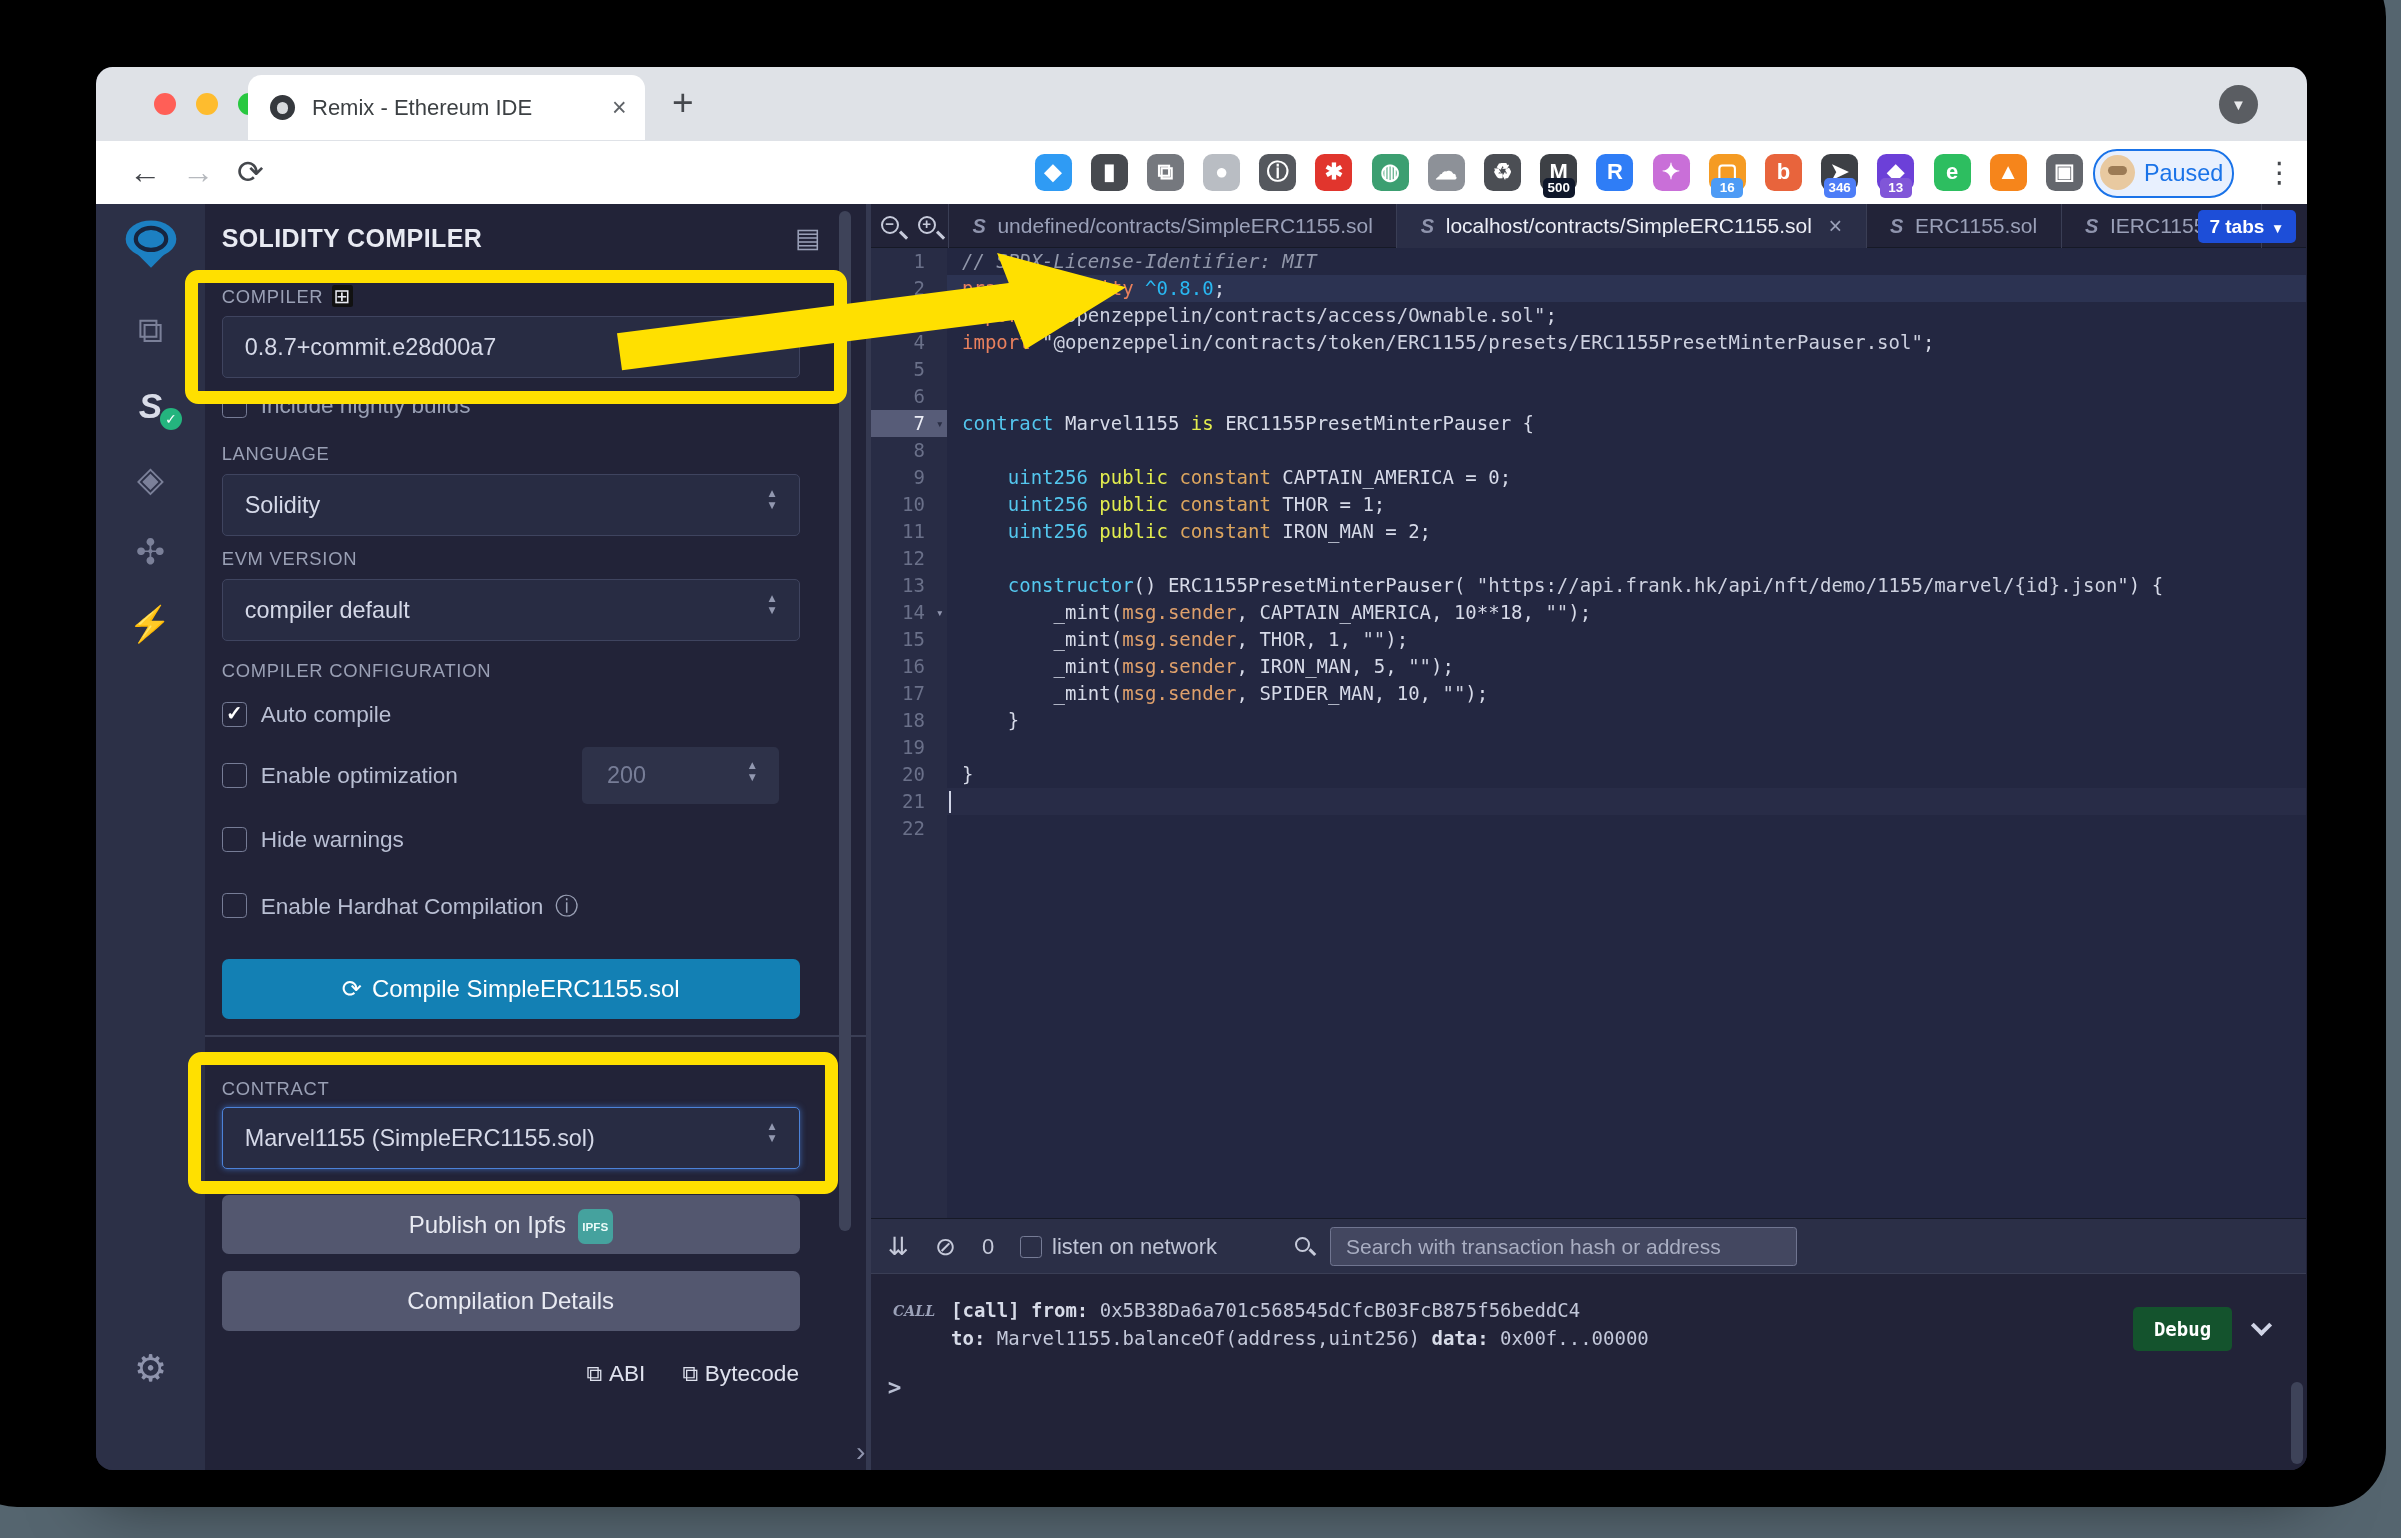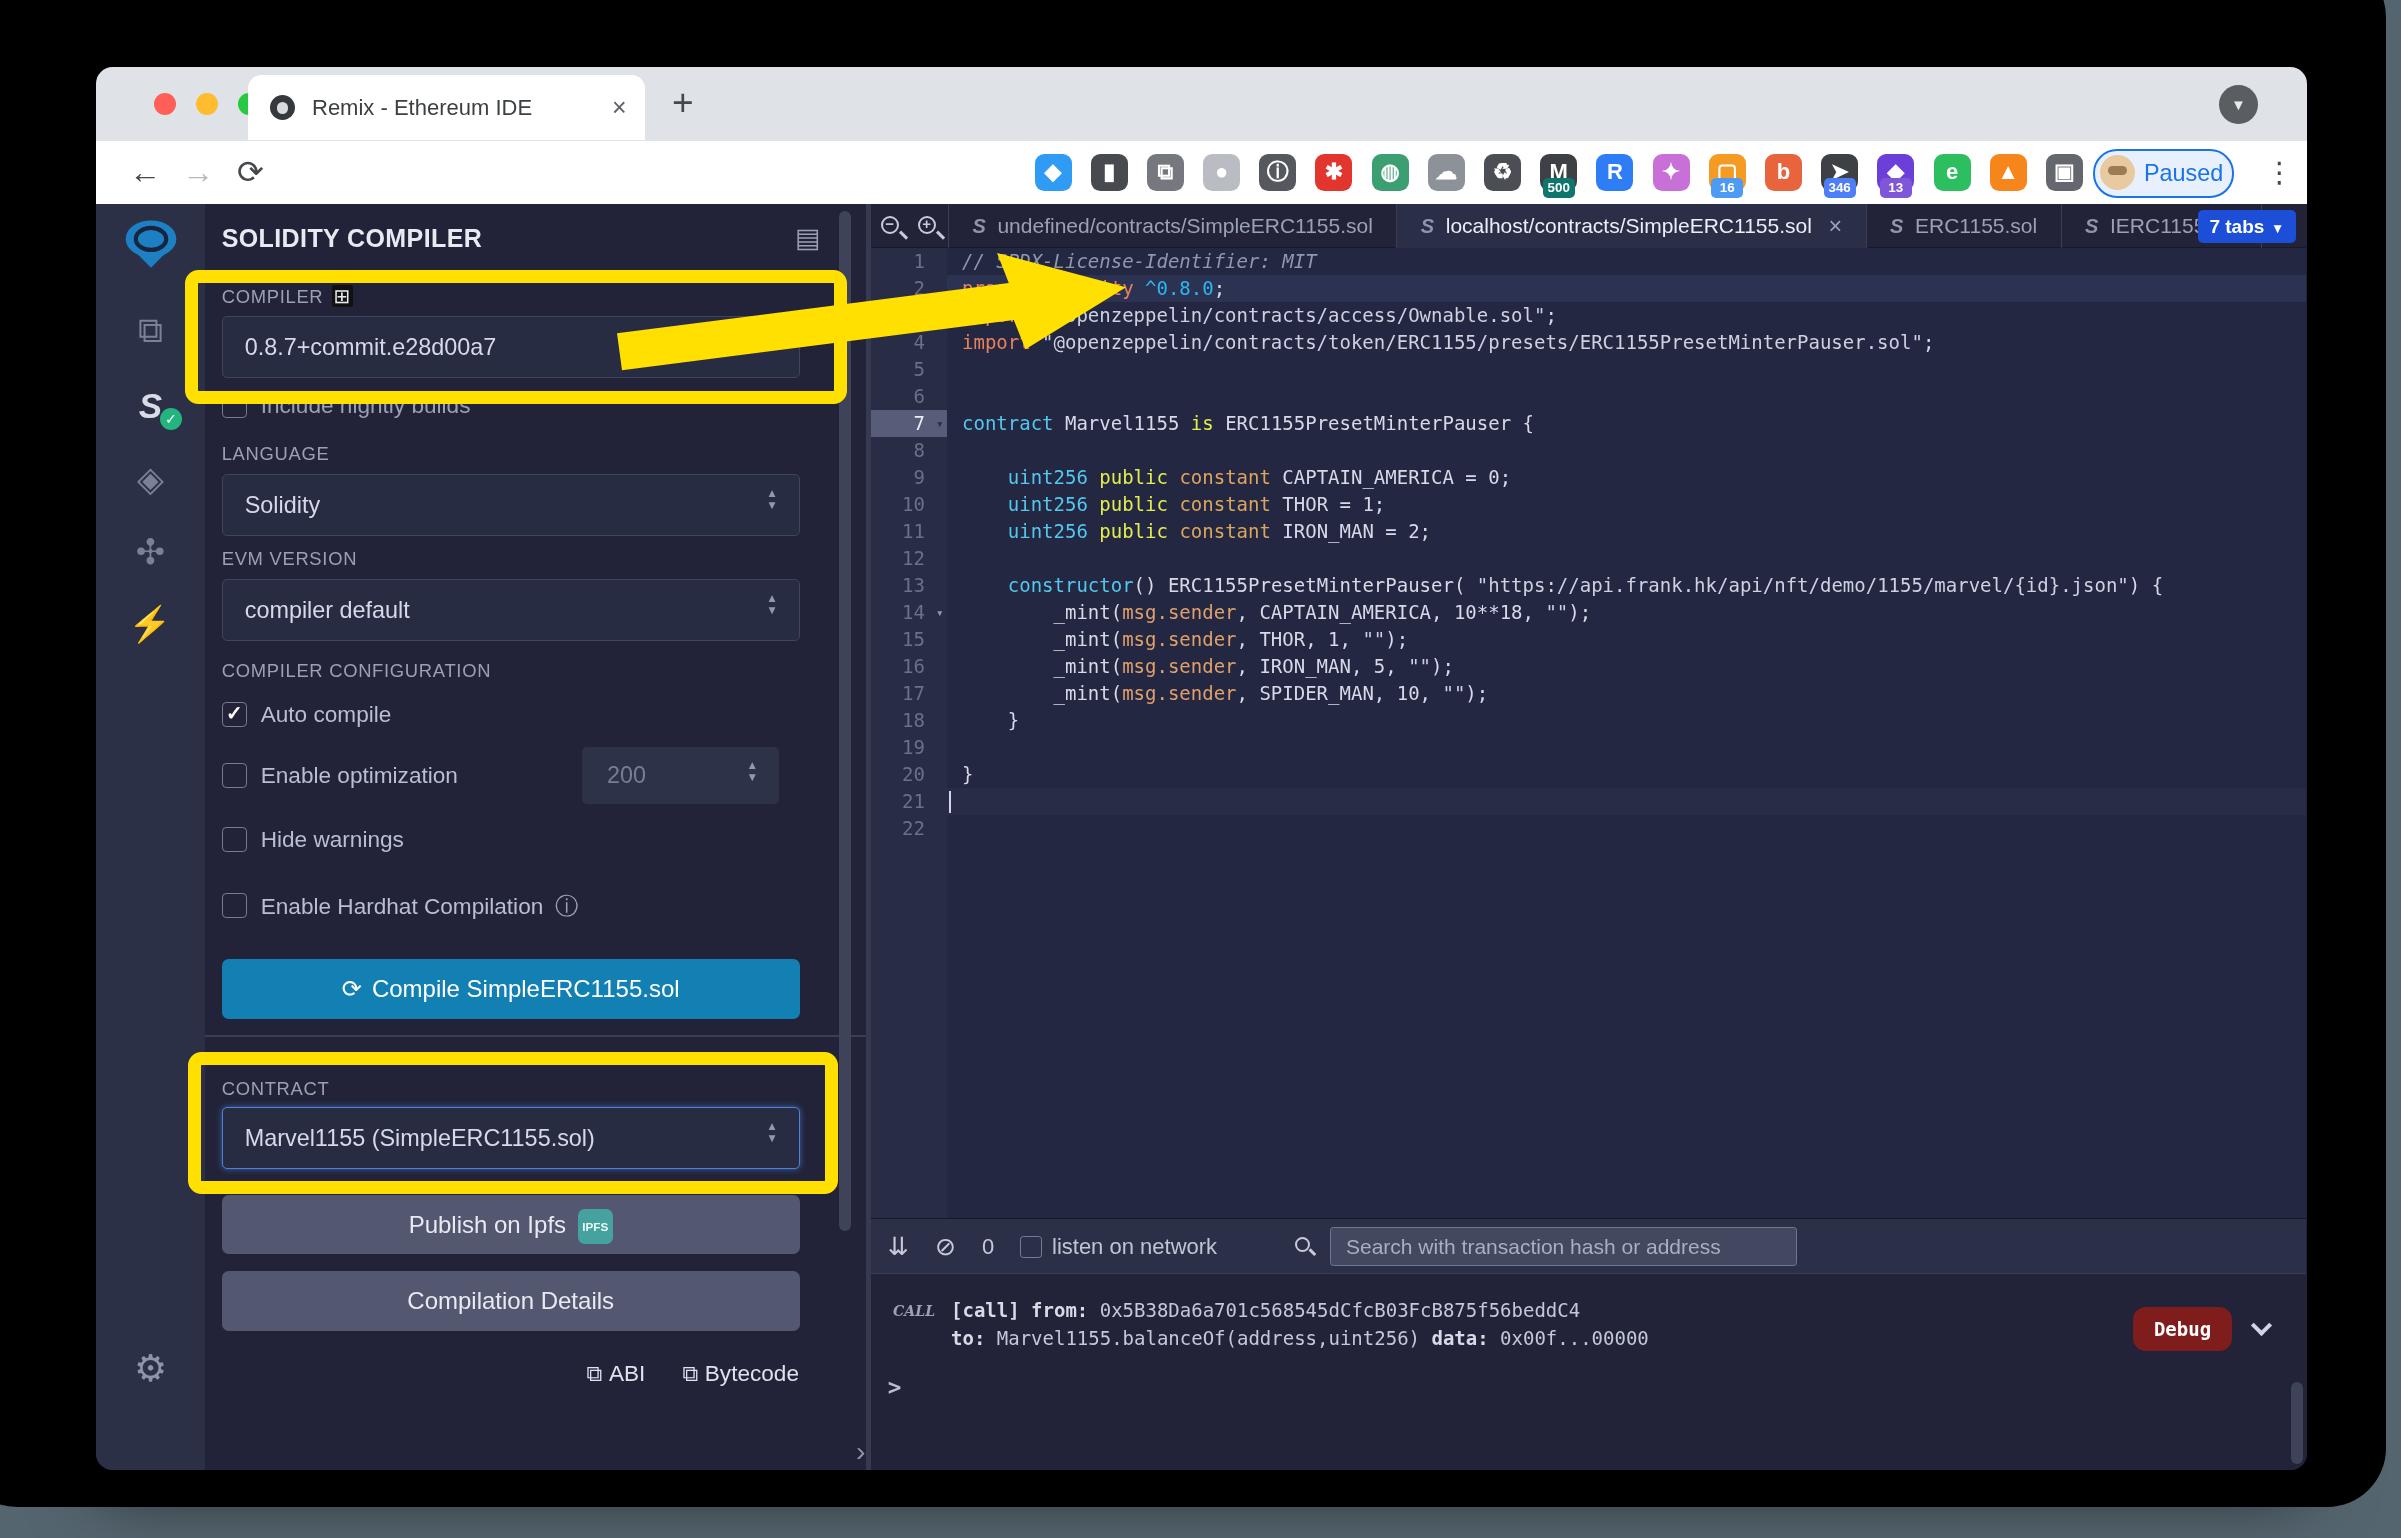--- a/index.html
+++ b/index.html
@@ -128,21 +128,21 @@
   .th-label { position:absolute; left:181px; top:0; height:55px; line-height:55px; font-size:22px; color:#c0c5d6; }
   .tmag { position:absolute; left:424px; top:17.6px; width:15px; height:15px; border:2.5px solid #c6cada; border-radius:50%; }
   .tmag::before { content:""; position:absolute; right:-6.7px; bottom:-6.7px; width:3.3px; height:8.4px; background:#c6cada; transform:rotate(-45deg); }
   .term-search { position:absolute; left:459px; top:8.4px; width:467px; height:39px; background:#434760; border:0.8px solid #707590; border-radius:3.3px; color:#d5d9e8; font-size:21px; padding:0 15px; font-family:"Liberation Sans", sans-serif; outline:none; }
   .term-search::placeholder { color:#a9aec2; }
   .call-label { position:absolute; left:22px; top:84px; font-size:14.2px; font-style:italic; font-weight:bold; color:#9ba1b8; font-family:"DejaVu Serif", serif; }
   .term-lines { position:absolute; left:80px; top:77px; }
   .term-line { height:28px; line-height:28px; font-family:"DejaVu Sans Mono", monospace; font-size:19px; color:#c3c8da; white-space:pre; }
   .tk-b { font-weight:bold; color:#d7dbe8; }
   .tk-n { color:#c3c8da; }
-  .debug-btn { position:absolute; left:1262px; top:88px; width:99px; height:44px; background:#7f1d1d; border-radius:13px; color:#fff; font-size:19px; font-weight:bold; text-align:center; line-height:44px; font-family:"DejaVu Sans Mono", monospace; }
+  .debug-btn { position:absolute; left:1262px; top:88px; width:99px; height:44px; background:#14532d; border-radius:5px; color:#fff; font-size:19px; font-weight:bold; text-align:center; line-height:44px; font-family:"DejaVu Sans Mono", monospace; }
   .dbg-chev { position:absolute; left:1383px; top:99px; width:15px; height:15px; border-right:4.2px solid #d0d4e6; border-bottom:4.2px solid #d0d4e6; transform:rotate(45deg); }
   .prompt { position:absolute; left:16.7px; top:155px; font-family:"DejaVu Sans Mono", monospace; font-size:22.6px; font-weight:bold; color:#b8bed2; }
   .t-scroll { position:absolute; left:1420px; top:163px; width:11.7px; height:82px; background:#3e4359; border-radius:5.9px; }
 
   
   .ann-box { position:absolute; border:13.4px solid #ffe000; border-radius:13.4px; }
   #ann-box1 { left:185px; top:270px; width:662px; height:134px; }
   #ann-box2 { left:188px; top:1052px; width:650px; height:142px; }
   #ann-arrow { position:absolute; left:0; top:0; pointer-events:none; }
 </style>
@@ -194,21 +194,21 @@
             <span class="disc" style="background:#3c9f71">◍</span>
           </span>
           <span class="ext">
             <span class="disc" style="background:#8d9198">☁</span>
           </span>
           <span class="ext">
             <span class="disc" style="background:#4b4e54">♻</span>
           </span>
           <span class="ext">
             <span class="disc" style="background:#3d4045">M</span>
-            <span class="badge" style="background:#0f766e">500</span>
+            <span class="badge" style="background:#0f172a">500</span>
           </span>
           <span class="ext">
             <span class="disc" style="background:#2f7df6">R</span>
           </span>
           <span class="ext">
             <span class="disc" style="background:#c96fd8">✦</span>
           </span>
           <span class="ext">
             <span class="disc" style="background:#f59b23">▢</span>
             <span class="badge" style="background:#4d9bf5">16</span>

